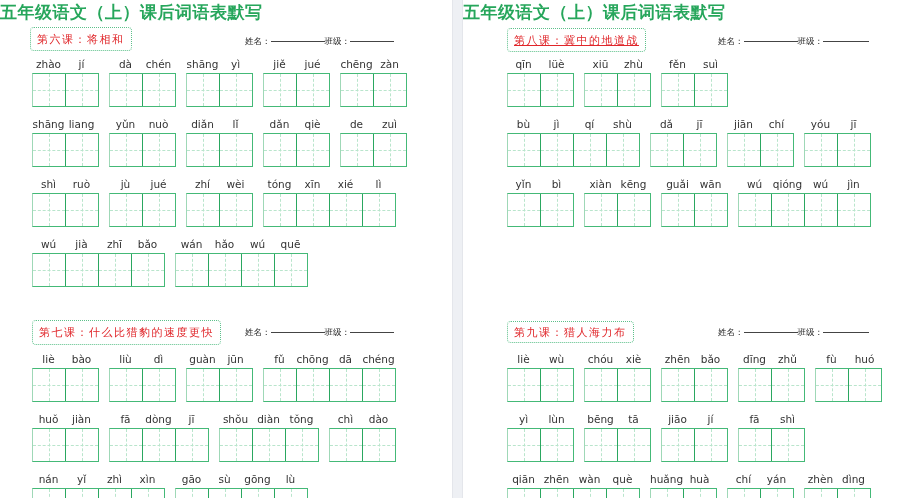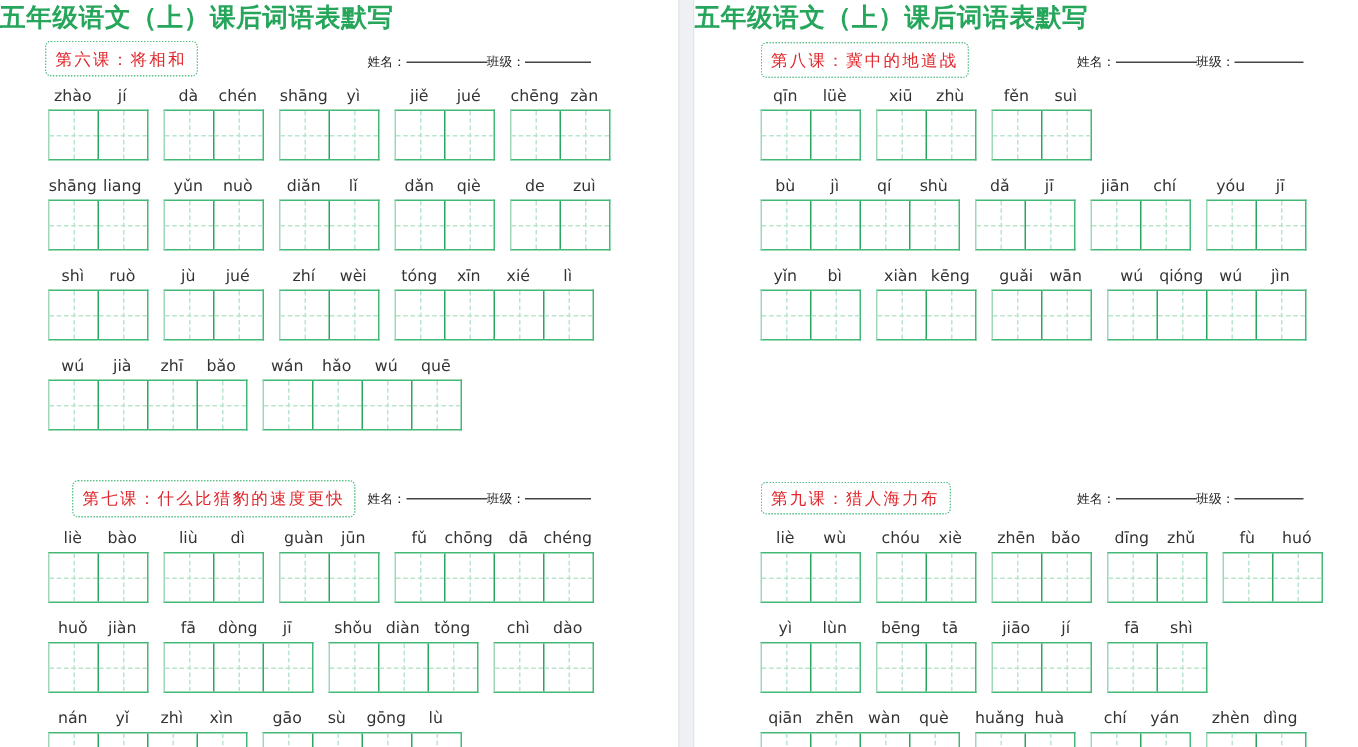--- a/index.html
+++ b/index.html
@@ -326,21 +326,21 @@
             </div>
             <div class="cell">
               <span class="v"></span>
               <span class="h"></span>
             </div>
           </div>
         </div>
       </div>
     </div>
 
-  <div class="lesson-box" style="left:48px;top:320px;height:25px;">第七课：什么比猎豹的速度更快</div>
+  <div class="lesson-box" style="left:32px;top:320px;height:25px;">第七课：什么比猎豹的速度更快</div>
   <div class="name-line" style="left:245px;top:327px;">
     <span>姓名：</span>
     <span class="blank" style="width:54px;"></span>
     <span>班级：</span>
     <span class="blank" style="width:44px;"></span>
   </div>
   <div class="rows" style="left:32px;top:352px;">
       <div class="row">
         <div class="group">
           <div class="py-line">
@@ -540,21 +540,21 @@
         </div>
       </div>
     </div>
 </div>
 
 <div class="divider"></div>
 
 <div class="page right">
   <div class="title" style="left:0;width:464px;">五年级语文（上）课后词语表默写</div>
 
-  <div class="lesson-box" style="left:44px;top:28px;height:24px;">第八课：冀中的地道战</div>
+  <div class="lesson-box" style="left:44px;top:28px;height:24px;text-decoration:underline;">第八课：冀中的地道战</div>
   <div class="name-line" style="left:255px;top:36px;">
     <span>姓名：</span>
     <span class="blank" style="width:54px;"></span>
     <span>班级：</span>
     <span class="blank" style="width:46px;"></span>
   </div>
   <div class="rows" style="left:44px;top:57px;">
       <div class="row">
         <div class="group">
           <div class="py-line">

